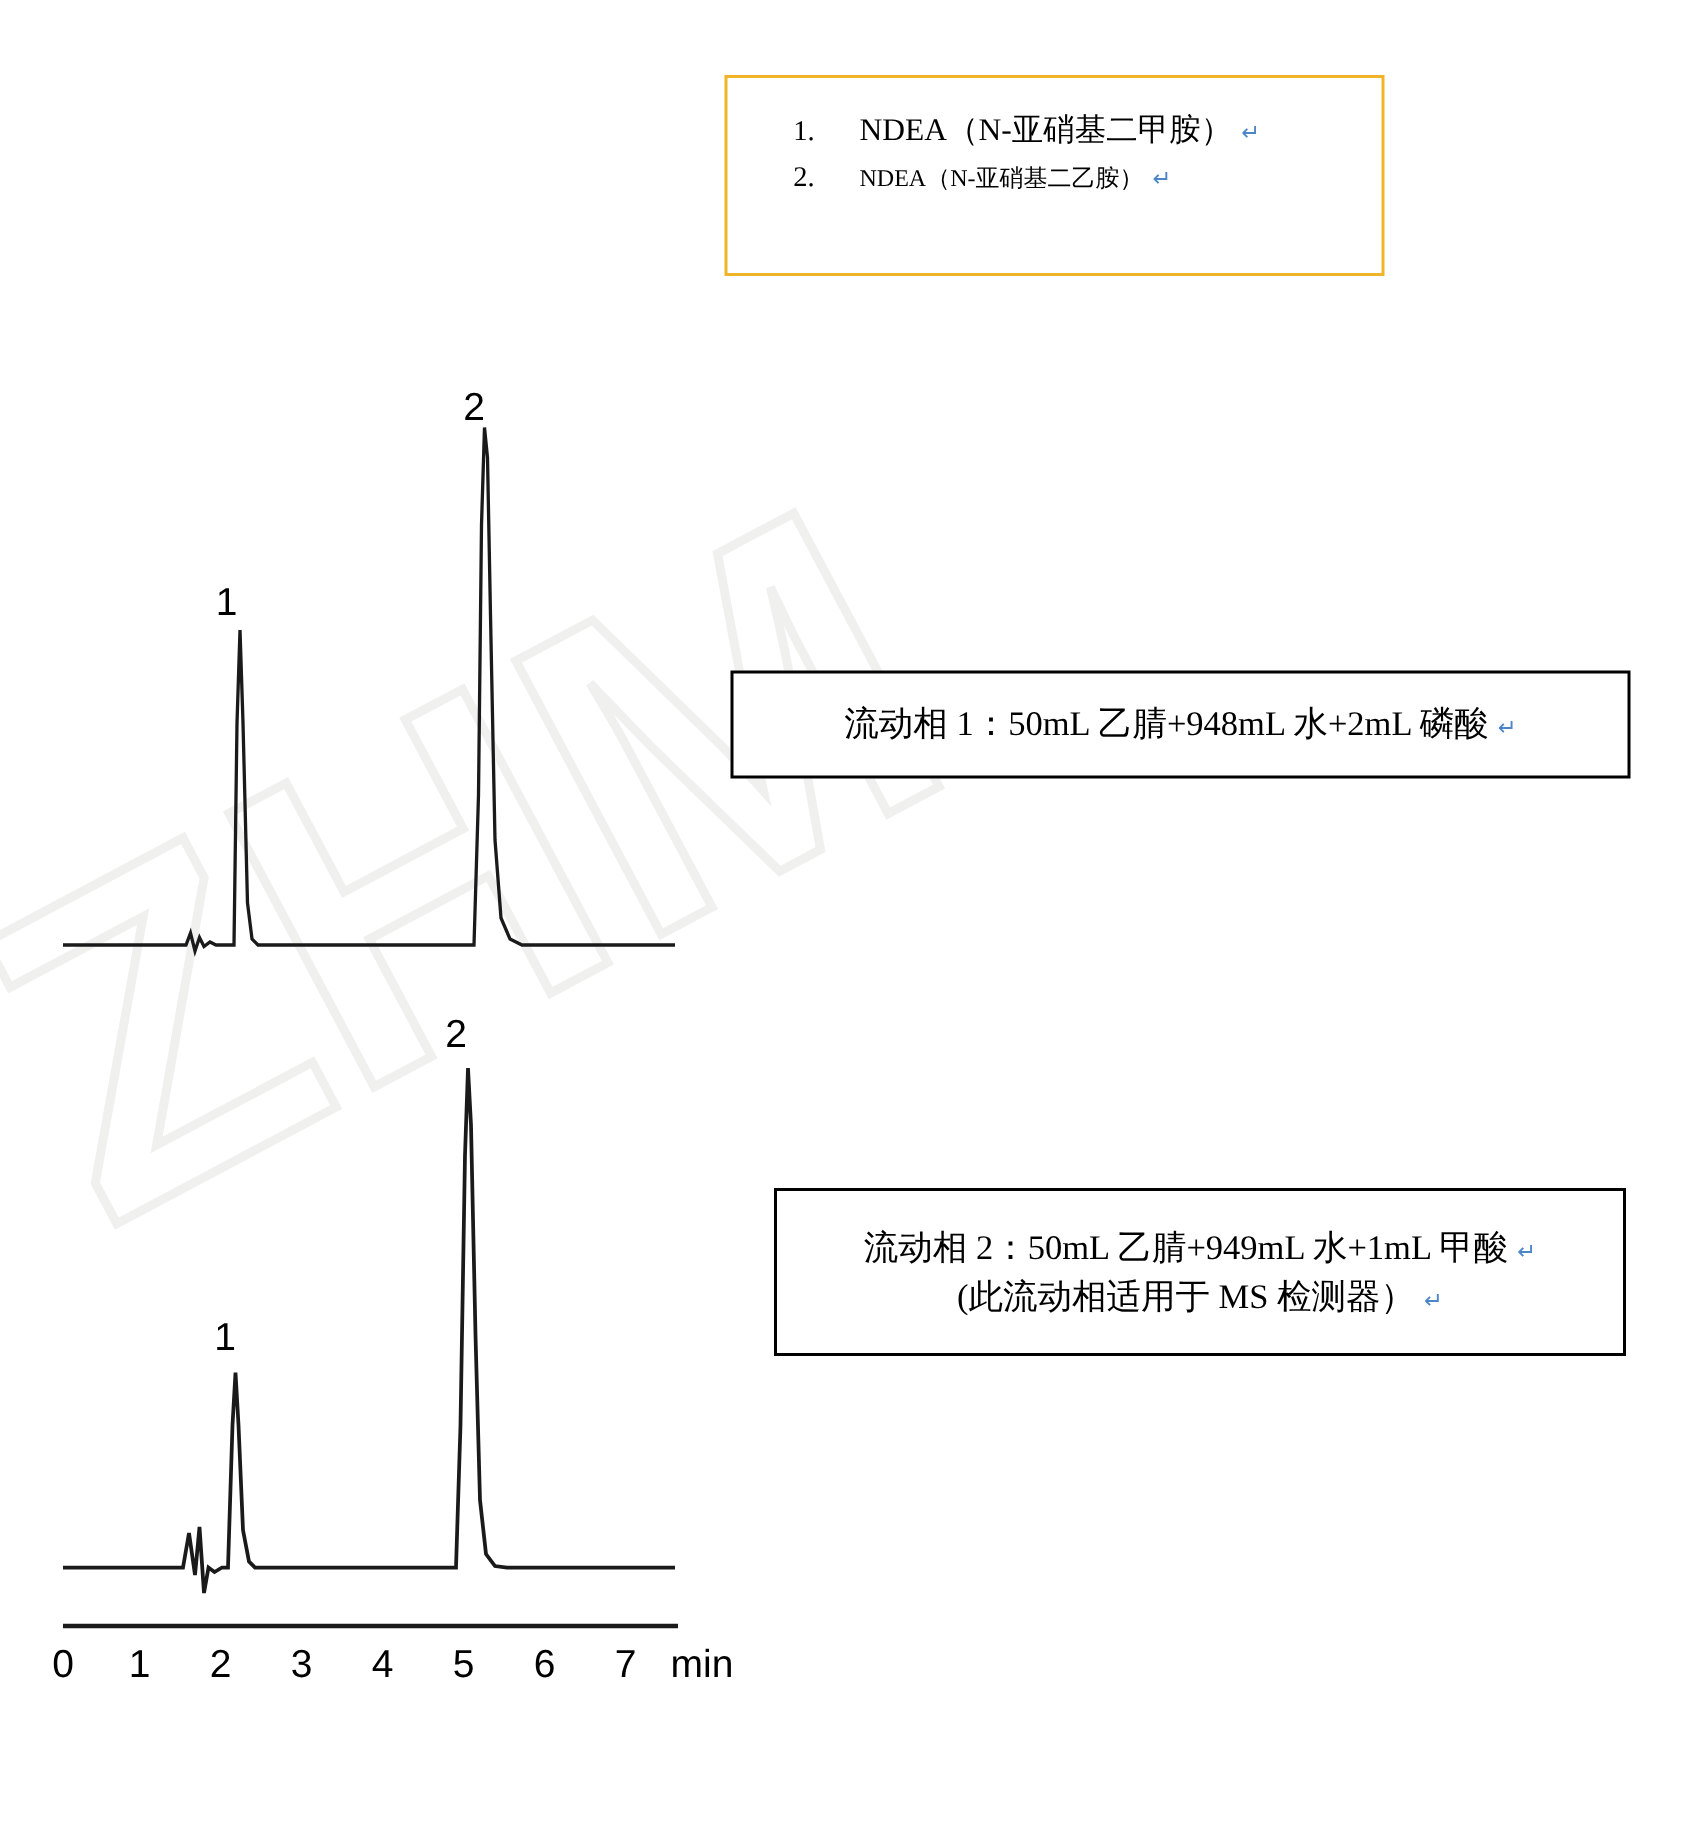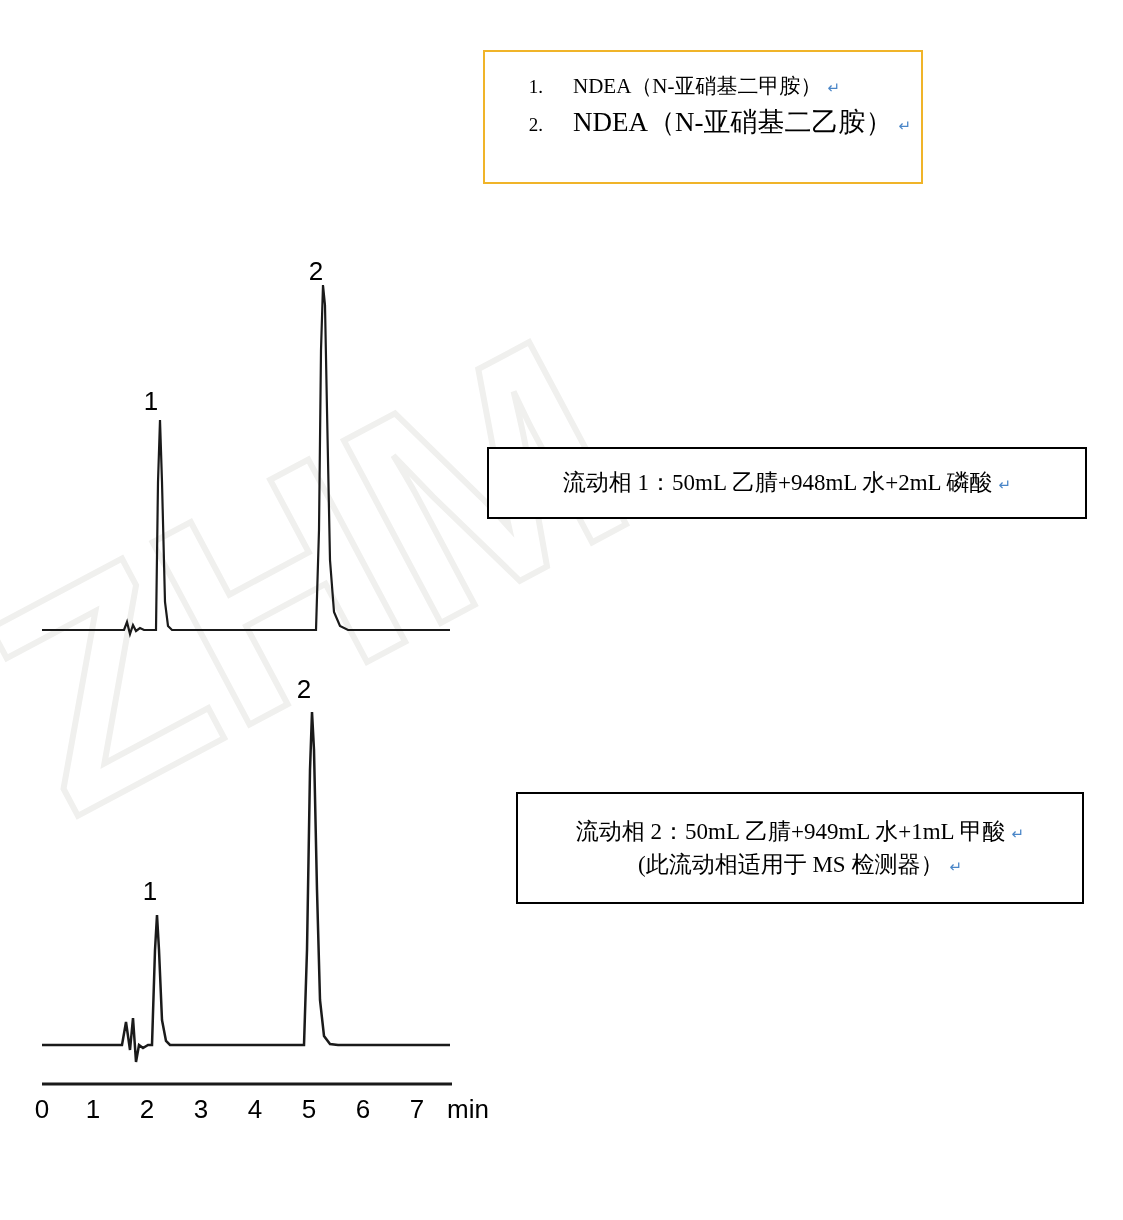--- a/index.html
+++ b/index.html
@@ -58,21 +58,21 @@
   .legend-item .num {
     width: 58px;
     text-align: right;
     padding-right: 30px;
     font-size: 19px;
   }
   .legend-item .txt {
     white-space: nowrap;
   }
   .legend-item.second .txt {
-    font-size: 27px;
+    font-size: 16px;
   }
   .pilcrow {
     color: #4a86c8;
     font-size: 15px;
     margin-left: 6px;
     vertical-align: baseline;
   }
   .note-box {
     position: absolute;
     border: 2px solid #000;

